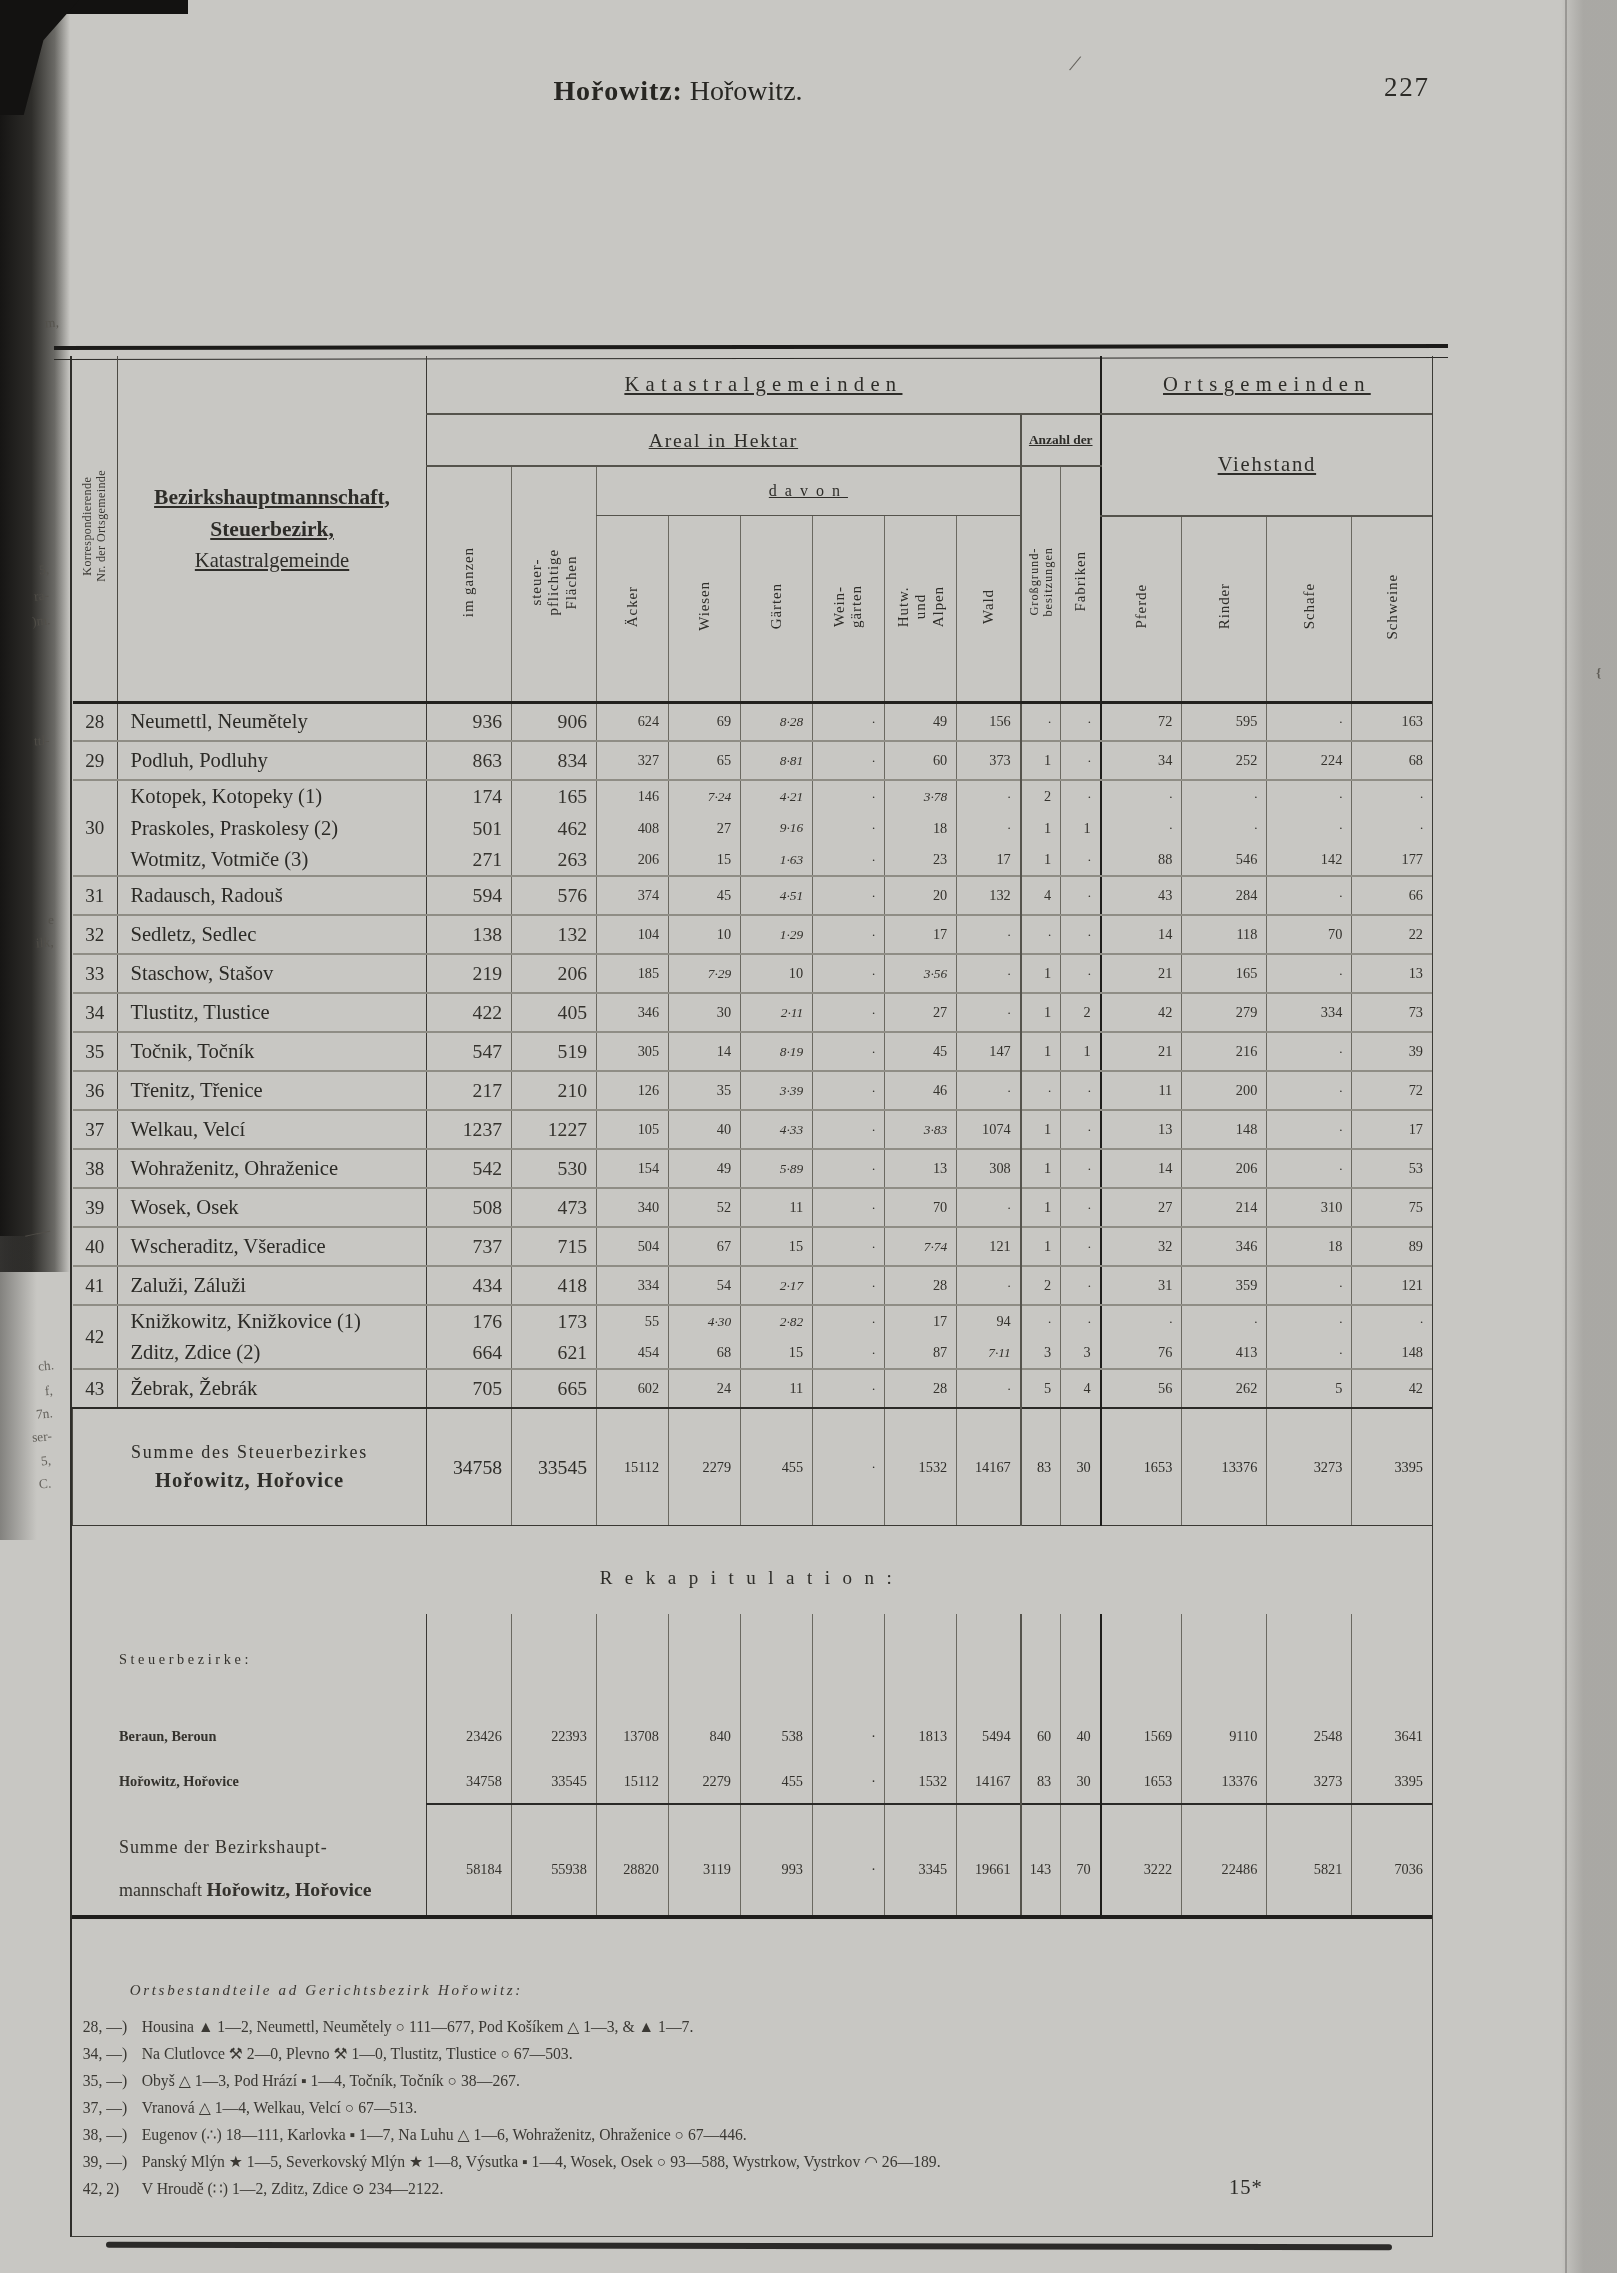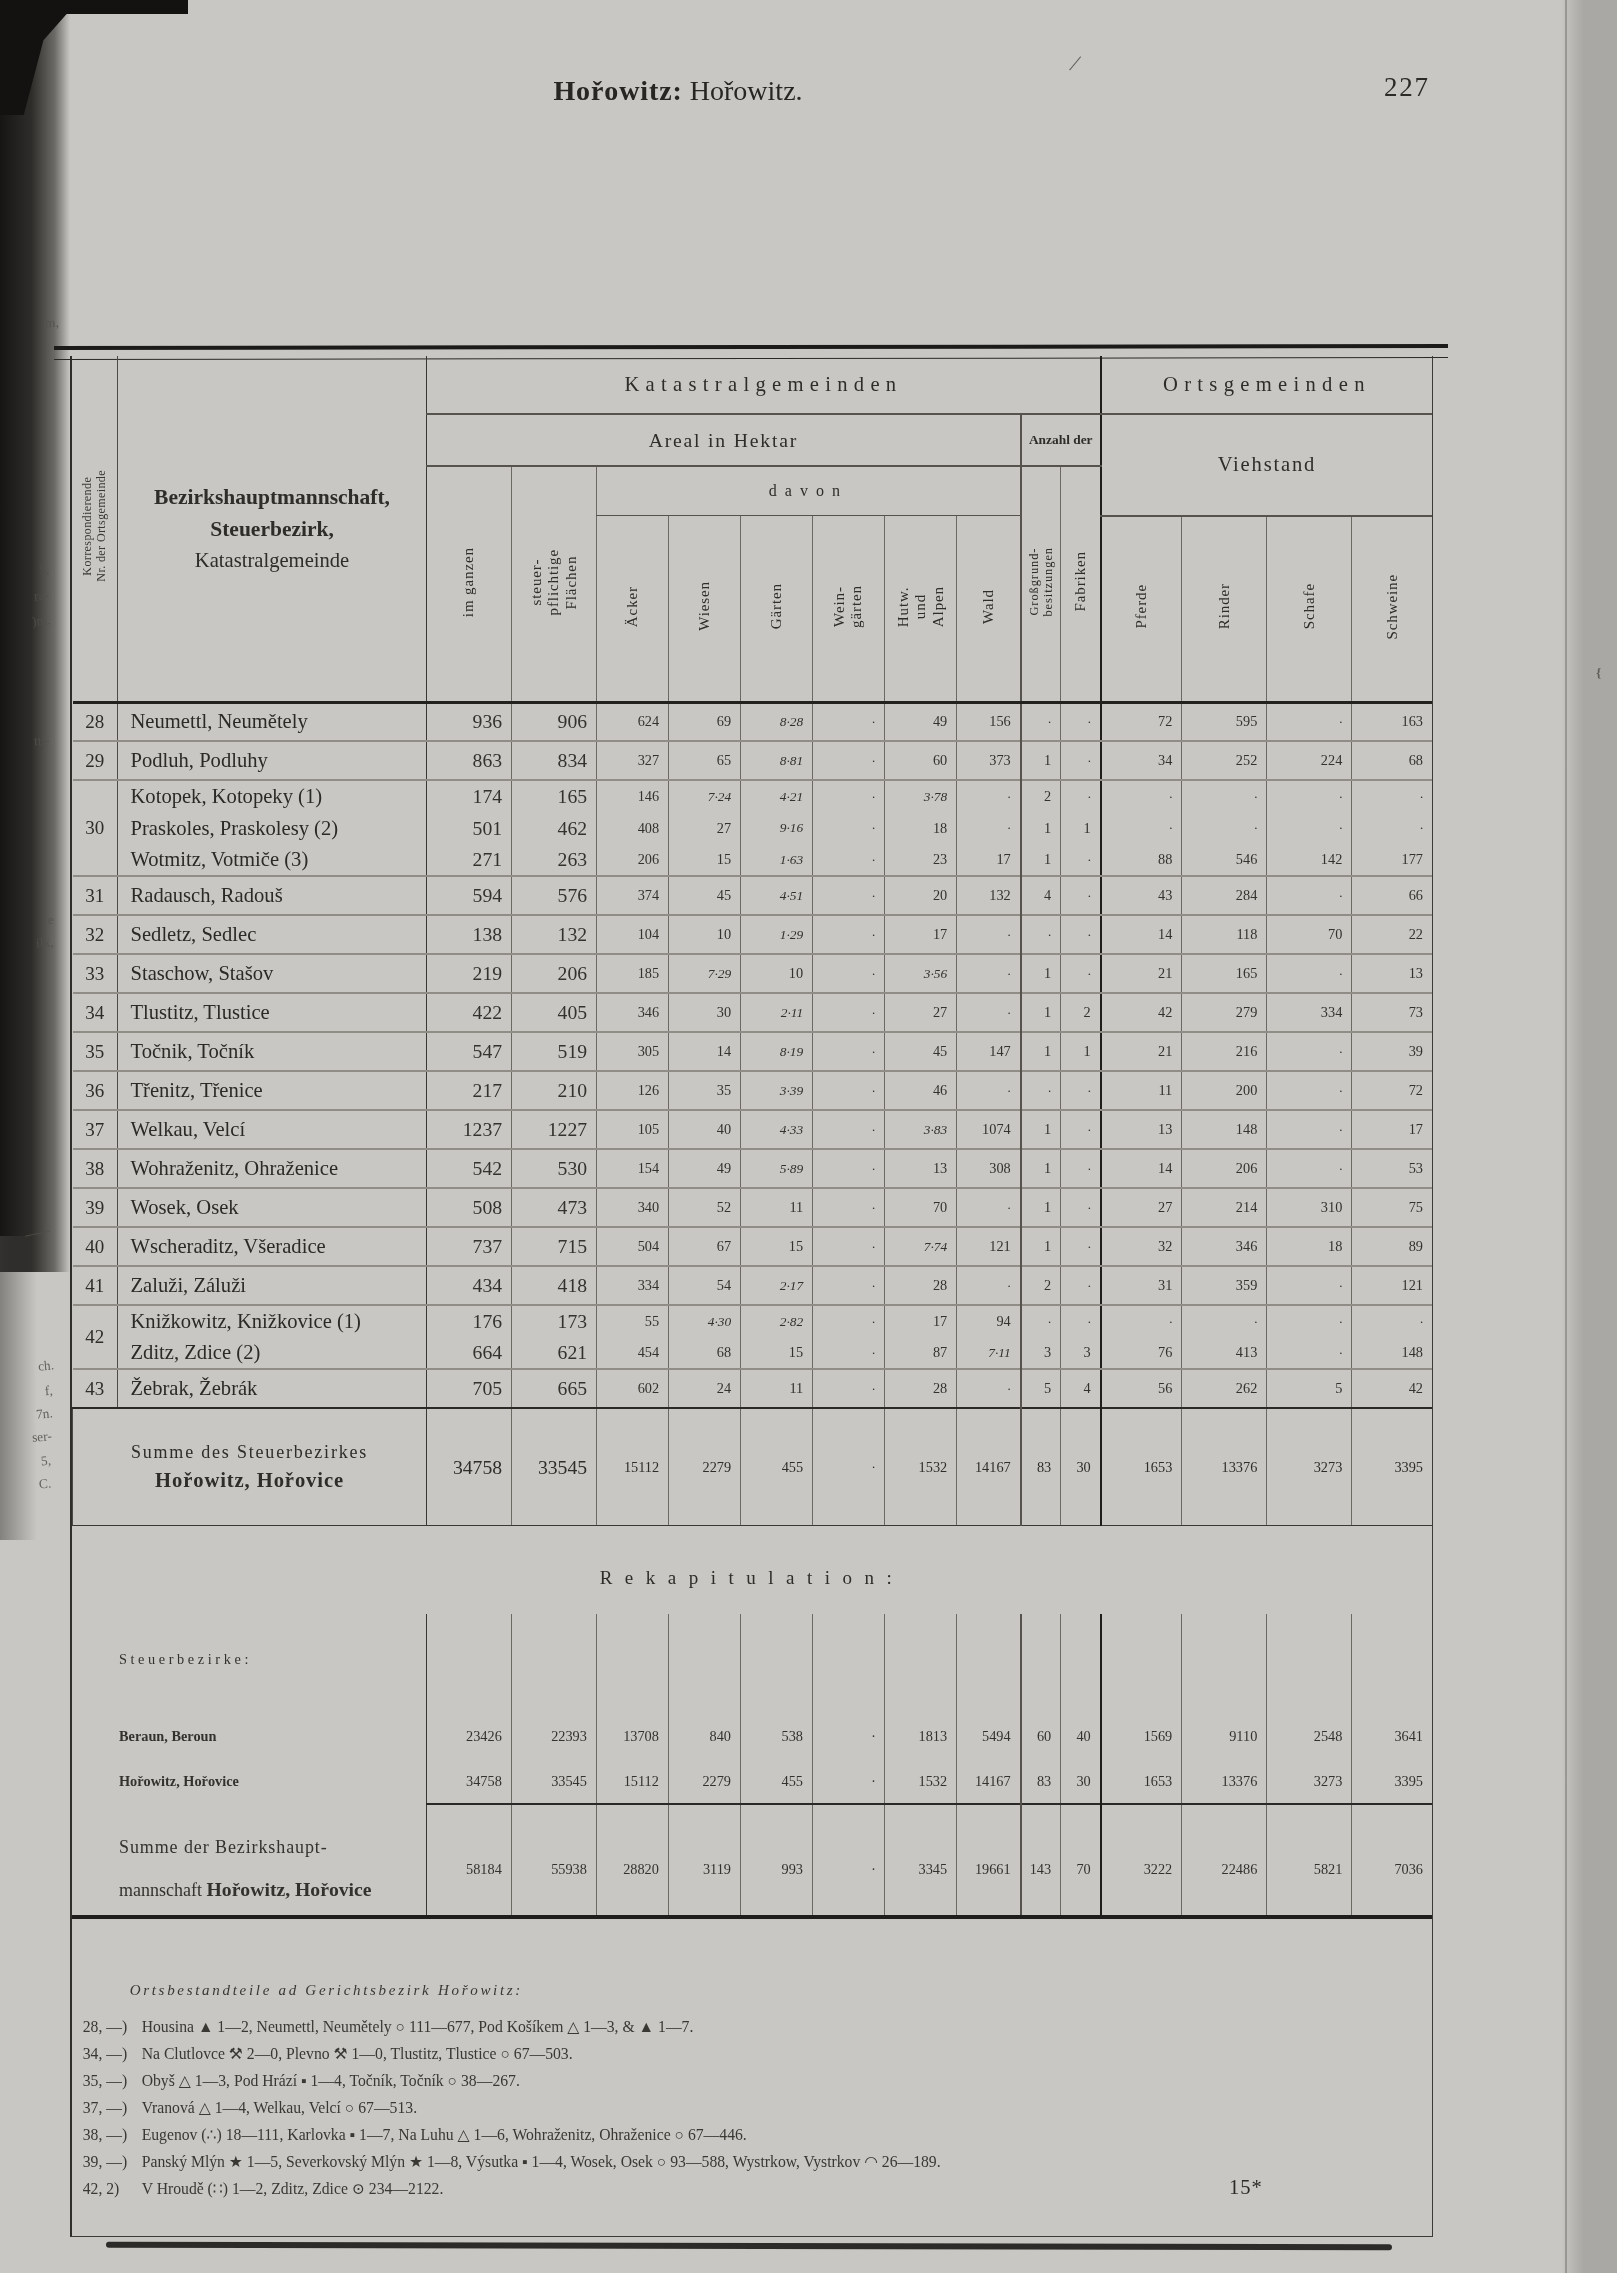--- a/index.html
+++ b/index.html
@@ -36,21 +36,21 @@
     border-top:4.5px solid #1c1b19;border-bottom:1.8px solid #2a2926;transform:rotate(-.08deg);}
 
   
   .frame{position:absolute;left:70px;top:356px;width:1363px;height:1881px;
     border-left:2.7px solid #2f2e2a;border-right:1.8px solid #3c3b36;border-bottom:1.8px solid #3c3b36;
     box-sizing:border-box;}
 
   
   table{border-collapse:collapse;table-layout:fixed;width:100%;}
   th,td{padding:0;margin:0;overflow:hidden;}
-  thead th{font-weight:normal;color:#2e2d29;text-align:center;vertical-align:middle;}
+  thead th{font-weight:normal;color:#2e2d29;text-align:center;vertical-align:middle;text-decoration:underline;}
   .h-group{font-size:20.6px;letter-spacing:6.3px;height:57px;border-bottom:2.7px double #55534c;}
   .h-areal{font-size:19.7px;letter-spacing:1.8px;height:50px;border-bottom:2.7px double #55534c;}
   .h-anzahl{font-size:13.4px;font-weight:bold;border-bottom:2.7px double #55534c;}
   .h-vieh{font-size:20.6px;letter-spacing:1.8px;border-bottom:2.7px double #55534c;}
   .h-davon{font-size:16px;letter-spacing:8px;height:48px;border-bottom:0.9px solid #55534c;}
   .h-name{vertical-align:middle;}
   .h-name .ln{display:block;text-align:center;line-height:1.5;}
   .ln.b{font-weight:bold;font-size:21.5px;}
   .ln.n{font-size:20.6px;}
   .rot{writing-mode:vertical-rl;transform:rotate(180deg);white-space:pre-line;

